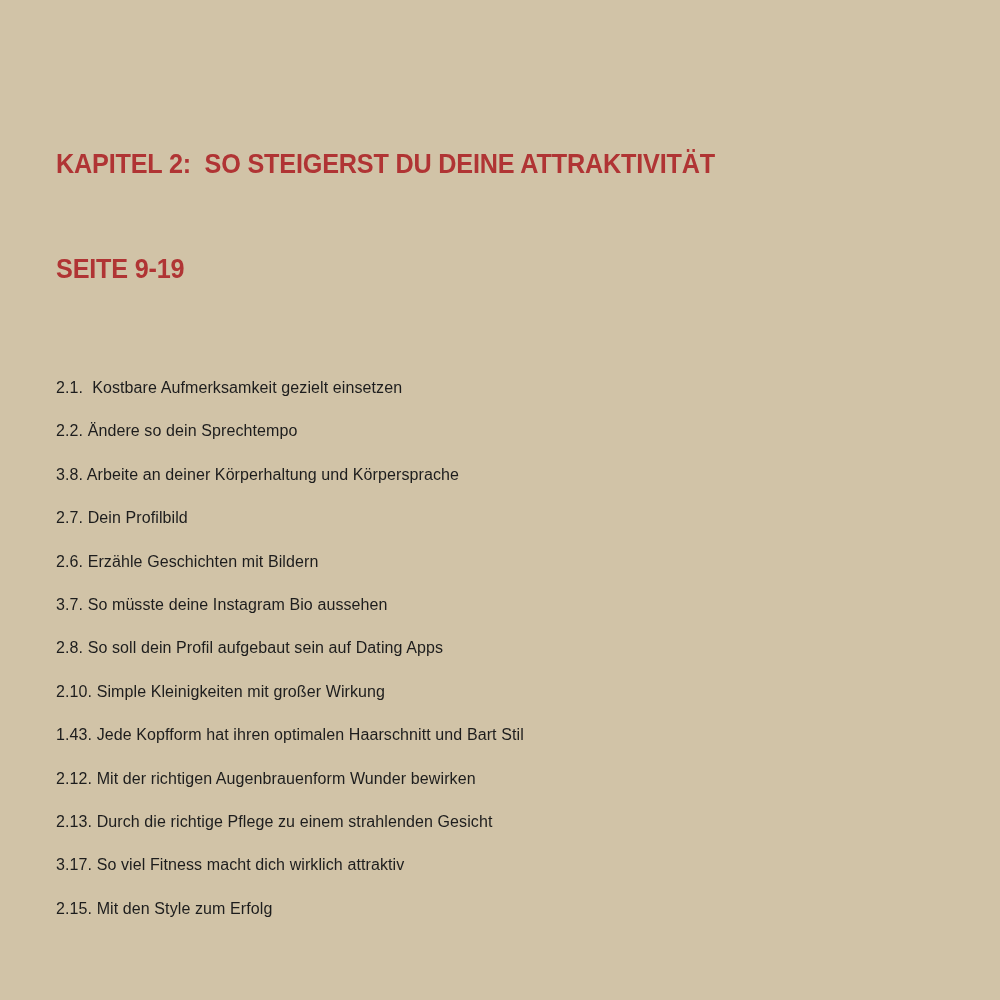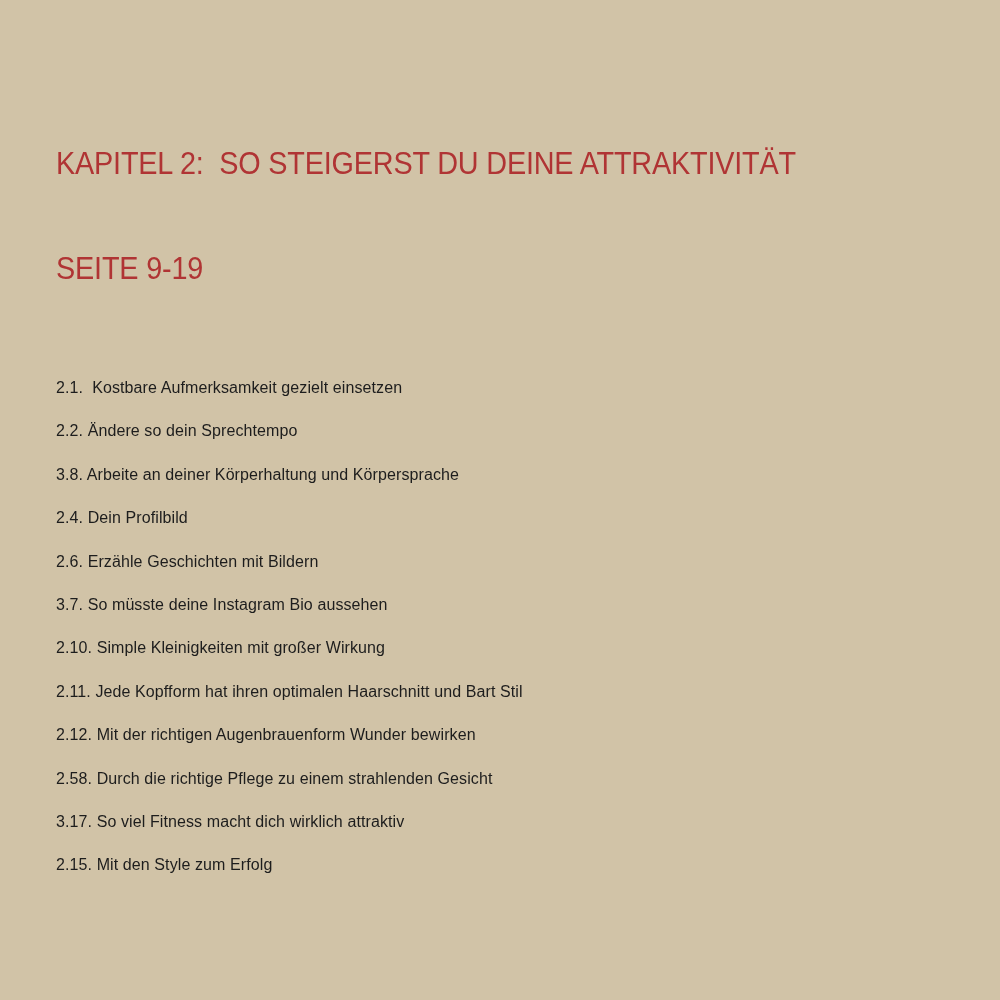--- a/index.html
+++ b/index.html
@@ -15,22 +15,22 @@
     color:var(--text);
     overflow:hidden;
   }
   .page{
     width:1000px;
     height:1000px;
     padding:76px 30px 0 56px;
   }
   .heading{
     color:var(--heading);
-    font-size:32px;
-    font-weight:normal;
+    font-size:28px;
+    font-weight:bold;
     line-height:35px;
     margin-bottom:10px;
     white-space:pre;
   }
   .heading .h-line{
     display:inline-block;
     transform:scaleX(0.90);
     transform-origin:left center;
     letter-spacing:-0.2px;
   }
@@ -50,24 +50,25 @@
 
 <div class="page">
   <header class="heading">
     <div class="h-row"><span class="h-line">KAPITEL 2:  SO STEIGERST DU DEINE ATTRAKTIVITÄT</span></div>
     <div class="h-row"><span class="h-line">SEITE 9-19</span></div>
   </header>
   <ol class="toc">
     <li>2.1.  Kostbare Aufmerksamkeit gezielt einsetzen</li>
     <li>2.2. Ändere so dein Sprechtempo</li>
     <li>3.8. Arbeite an deiner Körperhaltung und Körpersprache</li>
-    <li>2.4. Dein Profilbild</li>
+    <li>2.7. Dein Profilbild</li>
     <li>2.6. Erzähle Geschichten mit Bildern</li>
     <li>3.7. So müsste deine Instagram Bio aussehen</li>
+    <li>2.8. So soll dein Profil aufgebaut sein auf Dating Apps</li>
     <li>2.10. Simple Kleinigkeiten mit großer Wirkung</li>
-    <li>2.11. Jede Kopfform hat ihren optimalen Haarschnitt und Bart Stil</li>
+    <li>1.43. Jede Kopfform hat ihren optimalen Haarschnitt und Bart Stil</li>
     <li>2.12. Mit der richtigen Augenbrauenform Wunder bewirken</li>
-    <li>2.58. Durch die richtige Pflege zu einem strahlenden Gesicht</li>
+    <li>2.13. Durch die richtige Pflege zu einem strahlenden Gesicht</li>
     <li>3.17. So viel Fitness macht dich wirklich attraktiv</li>
     <li>2.15. Mit den Style zum Erfolg</li>
 
   </ol>
 </div>
 
 </body></html>

